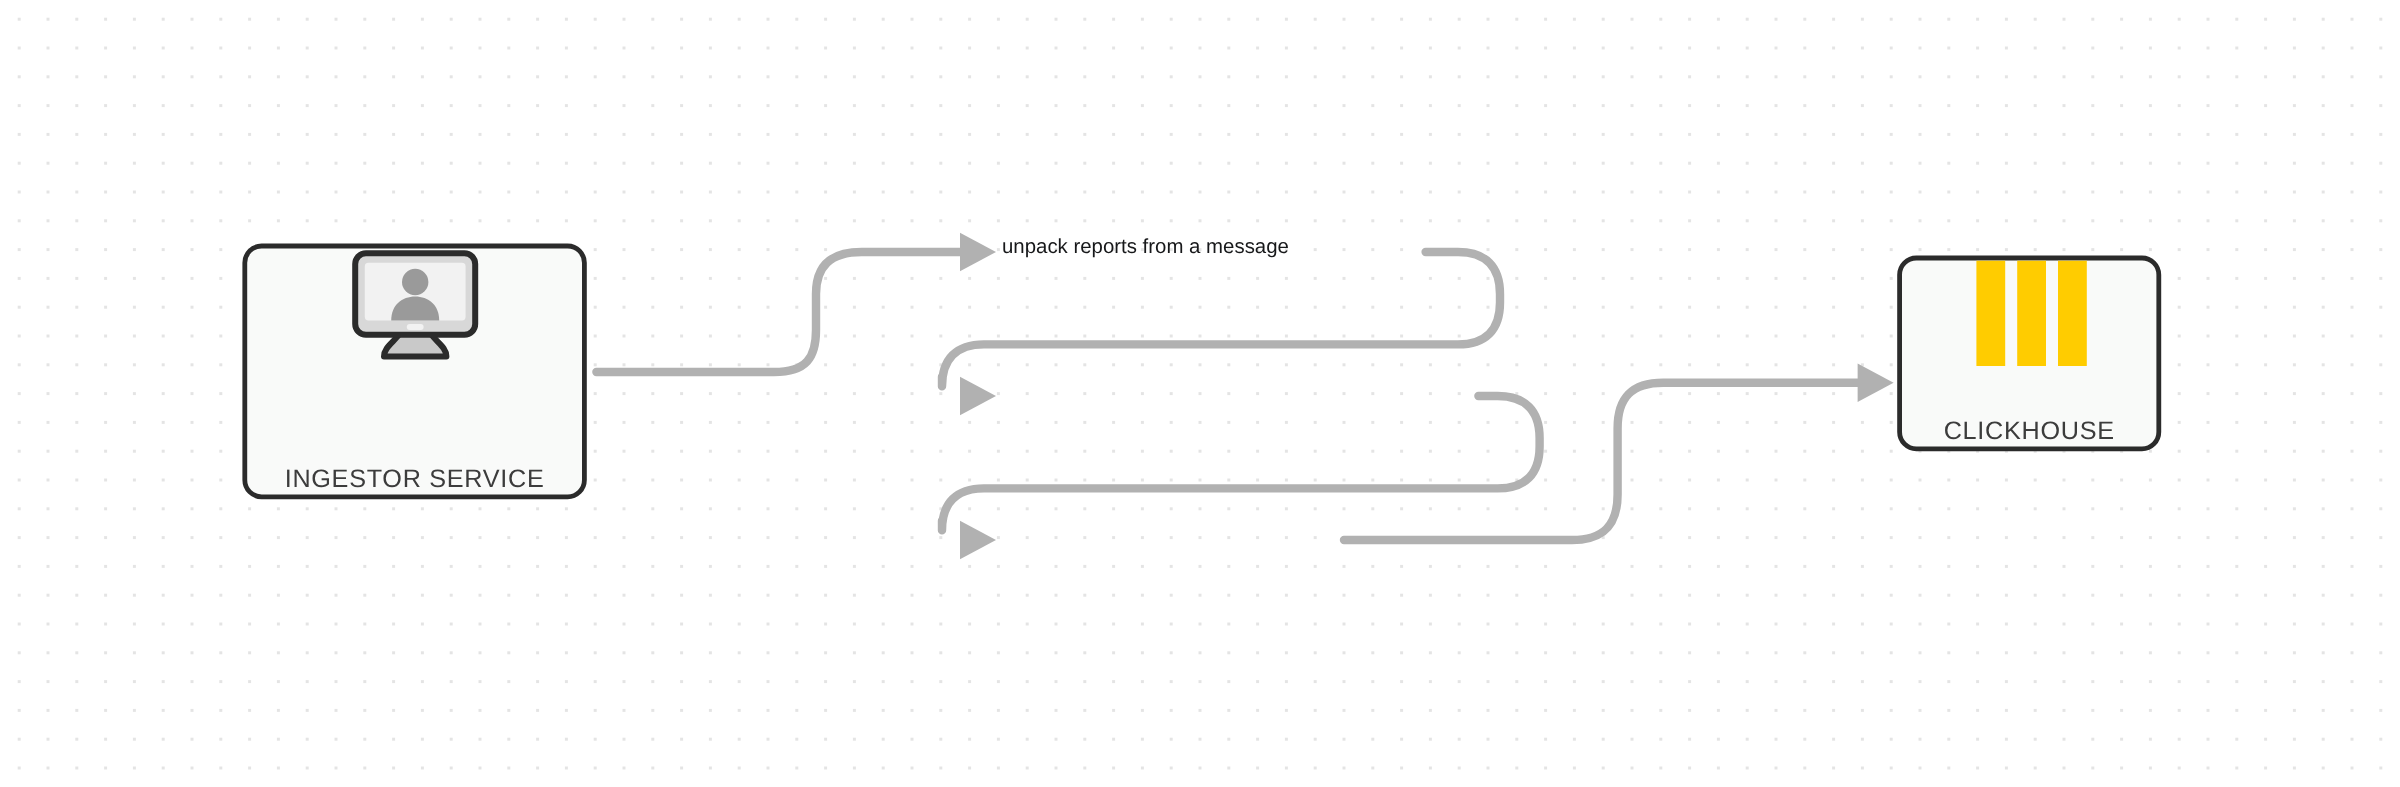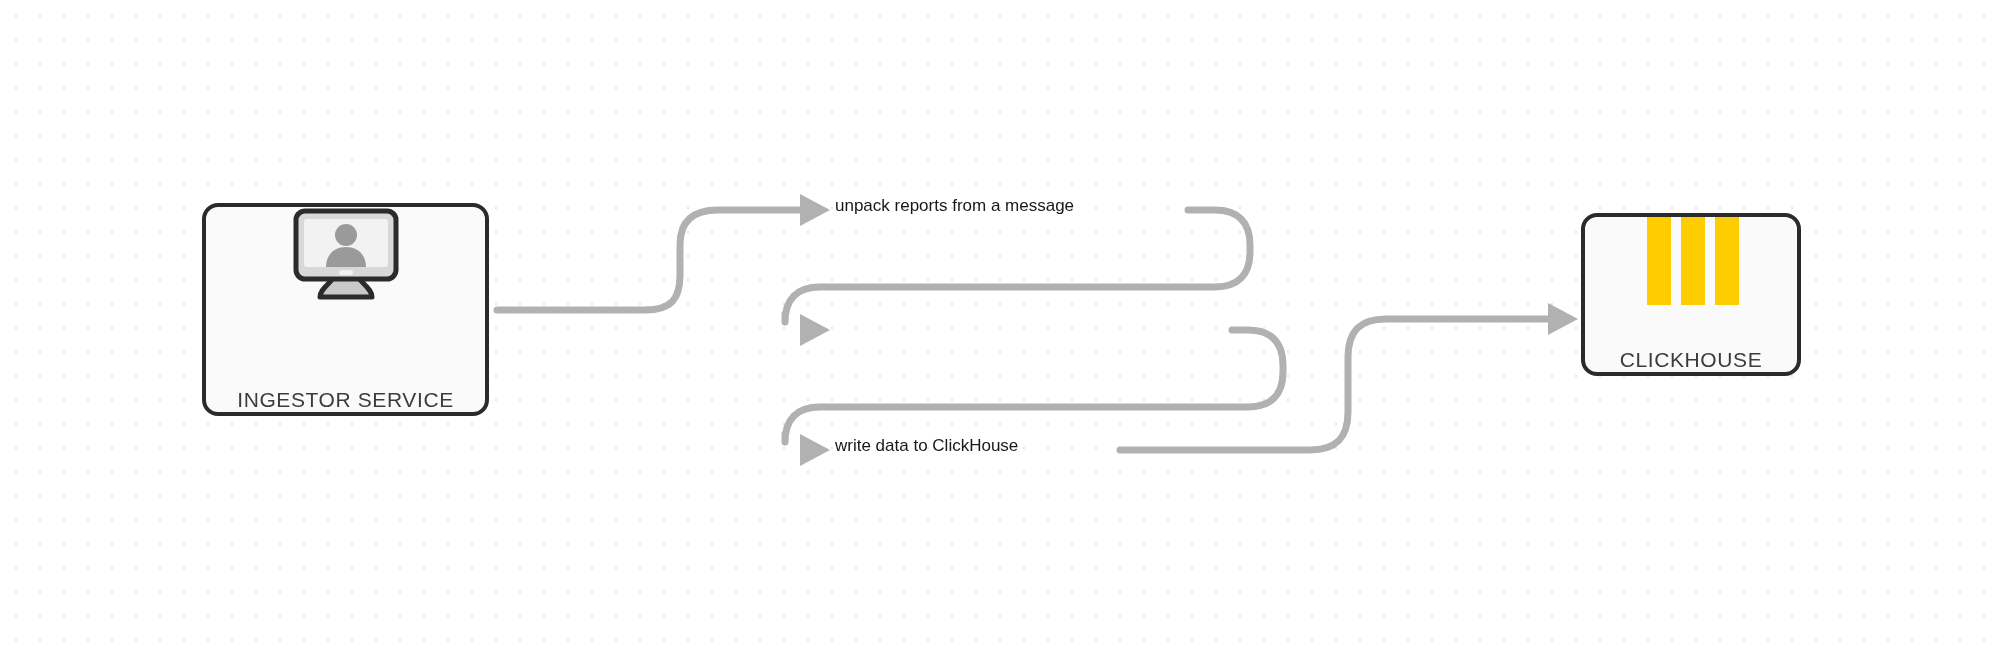--- a/index.html
+++ b/index.html
@@ -136,15 +136,14 @@
       <svg width="104" height="88" viewBox="0 0 104 88" xmlns="http://www.w3.org/2000/svg">
         <rect x="8" y="0" width="24" height="88" fill="#ffcc00"></rect>
         <rect x="42" y="0" width="24" height="88" fill="#ffcc00"></rect>
         <rect x="76" y="0" width="24" height="88" fill="#ffcc00"></rect>
       </svg>
     </span>
     <div class="node-label">CLICKHOUSE</div>
   </div>
 
   <div class="edge-label" id="edge-label-1">unpack reports from a message</div>
-  <div class="edge-label" id="edge-label-3">write data to ClickHouse</div>
 
 </div>
 
 </body></html>

